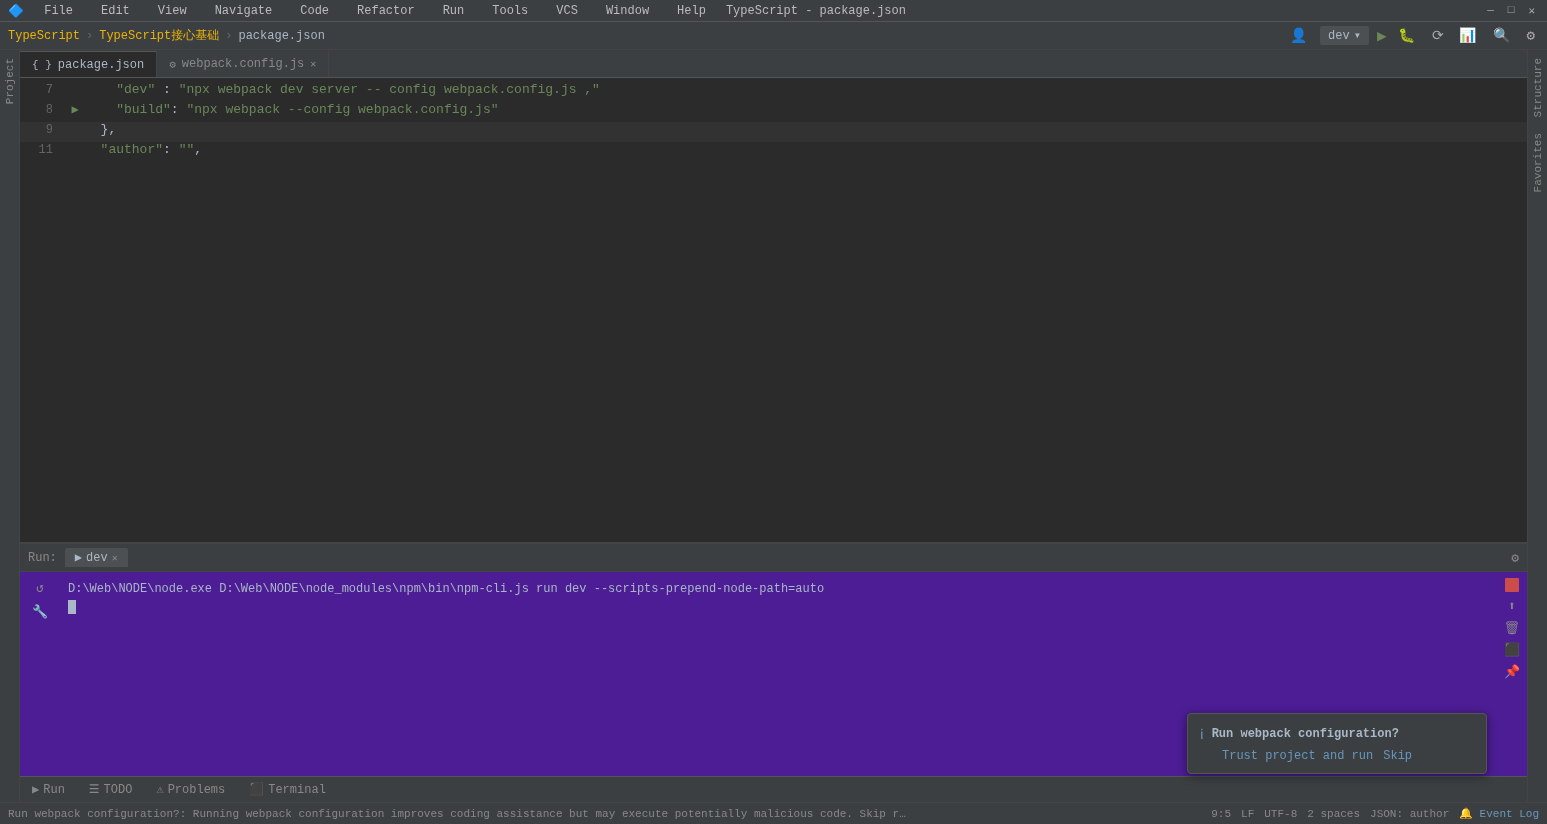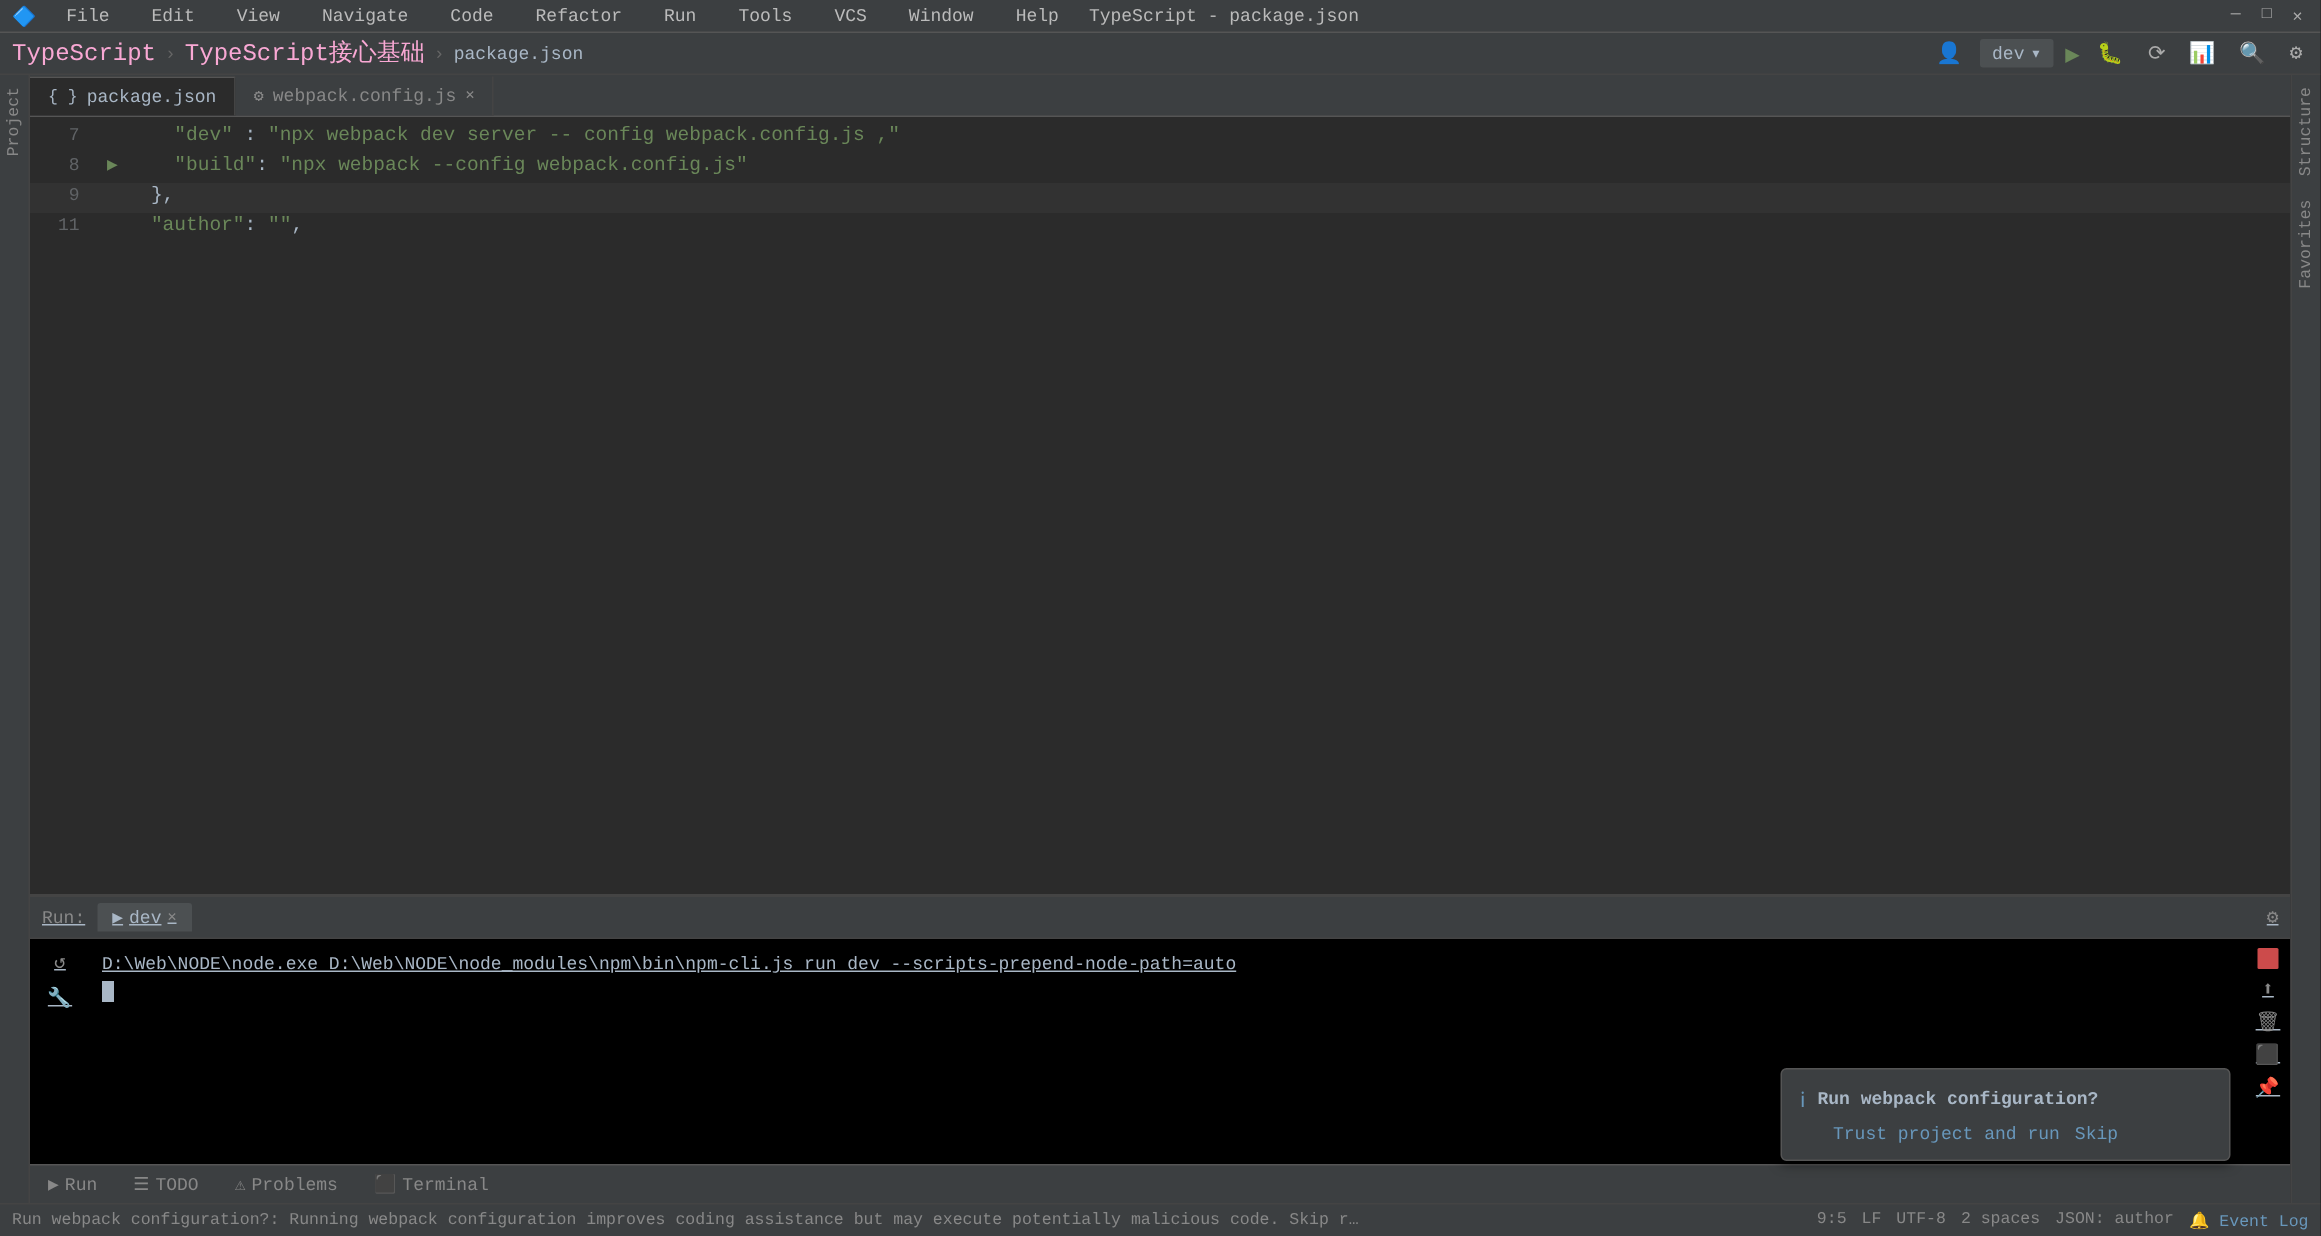--- a/index.html
+++ b/index.html
@@ -59,22 +59,22 @@
       background: #3c3f41;
       height: 28px;
       display: flex;
       align-items: center;
       padding: 0 8px;
       flex-shrink: 0;
       border-bottom: 1px solid #444;
       gap: 4px;
     }
     .nav-breadcrumb {
-      color: #f9a8d4;
-      font-size: 16px;
+      color: #eab308;
+      font-size: 12px;
       cursor: pointer;
     }
     .nav-separator {
       color: #666;
       font-size: 12px;
       margin: 0 2px;
     }
     .nav-current {
       color: #a9b7c6;
       font-size: 12px;
@@ -196,27 +196,26 @@
       font-size: 13px;
       white-space: pre;
       font-family: 'Consolas', 'Courier New', monospace;
     }
     .str { color: #6a8759; }
     .punct { color: #a9b7c6; }
     .cursor-line { background: #323232; }
 
     
     #run-panel {
-      height: 180px;
-      background: #000000;
+      height: 234px;
+      background: #4c1d95;
       border-top: 2px solid #444;
       display: flex;
       flex-direction: column;
       flex-shrink: 0;
-      text-decoration: underline;
     }
     #run-panel-tabs {
       background: #3c3f41;
       height: 28px;
       display: flex;
       align-items: center;
       padding: 0 8px;
       gap: 4px;
       border-bottom: 1px solid #444;
       flex-shrink: 0;
@@ -348,20 +347,21 @@
       border-top: 1px solid #444;
       gap: 4px;
     }
     .status-text {
       color: #888;
       font-size: 11px;
     }
     .status-right {
       margin-left: auto;
       display: flex;
+      align-items: center;
       gap: 10px;
     }
     .event-log {
       color: #6897bb;
       font-size: 11px;
       cursor: pointer;
     }
 
     
     #notification-popup {

